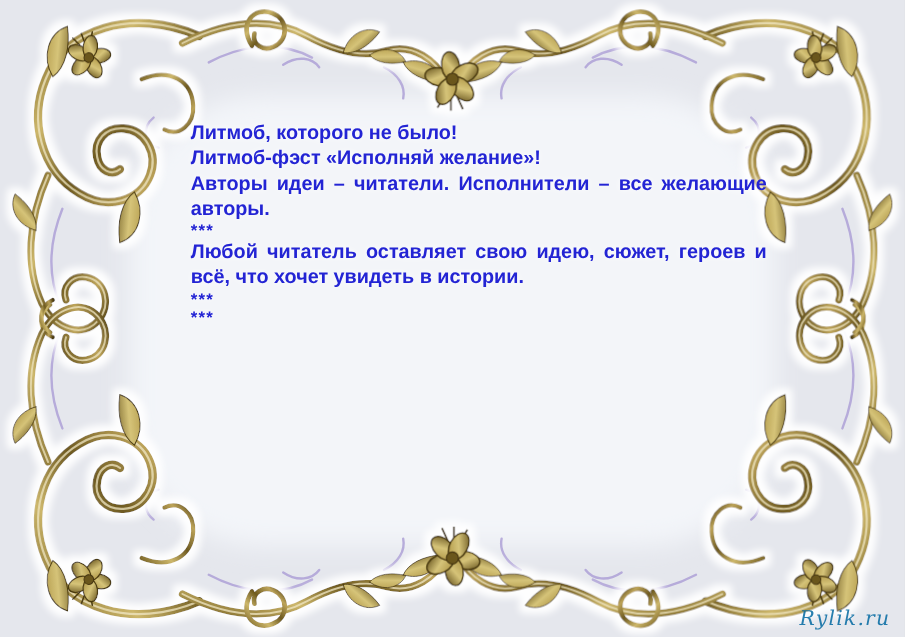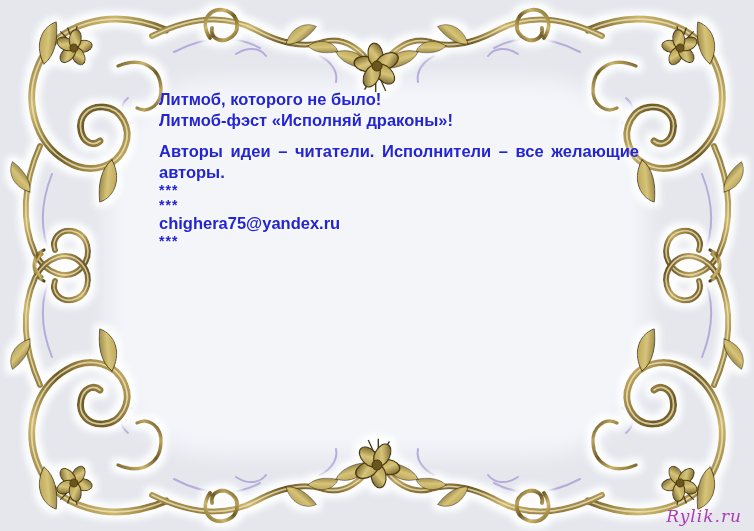--- a/index.html
+++ b/index.html
@@ -5,32 +5,32 @@
   html,body{margin:0;padding:0;background:#d8dade;}
   .canvas{
     position:relative;
     width:754px;height:531px;
     background:#e5e7ed;
     overflow:hidden;
     font-family:"Liberation Sans", sans-serif;
   }
   .frame-svg{position:absolute;left:0;top:0;width:754px;height:531px;}
   .text-block{
-    position:absolute;left:159px;top:89px;width:480px;
+    position:absolute;left:159px;top:101px;width:480px;
     font-weight:bold;font-size:16.5px;line-height:21px;
     color:#2324d4;
     text-shadow:0 0 6px rgba(255,255,255,.9);
   }
   .text-block p{margin:0;}
-  .text-block p.justify{text-align:justify;margin-top:10px;}
+  .text-block p.justify{text-align:justify;}
   .text-block p.sep{font-size:14px;line-height:15px;letter-spacing:1px;}
   .watermark{
     position:absolute;right:12px;bottom:5px;
     font-family:"DejaVu Serif", serif;font-style:italic;
-    font-size:17px;color:#a21caf;opacity:.85;
+    font-size:17px;color:#0369a1;opacity:.85;
     letter-spacing:1px;
   }
 </style>
 </head>
 <body>
 
 <div class="canvas">
 
   <svg class="frame-svg" viewBox="0 0 754 531" aria-hidden="true">
     <defs>
@@ -123,22 +123,22 @@
       <use href="#quad" transform="translate(754 0) scale(-1 1)"></use>
       <use href="#quad" transform="translate(0 531) scale(1 -1)"></use>
       <use href="#quad" transform="translate(754 531) scale(-1 -1)"></use>
       <use href="#flower" transform="translate(377 66) scale(1.25) rotate(180)"></use>
       <use href="#flower" transform="translate(377 465) scale(1.25)"></use>
     </g>
   </svg>
 
   <div class="text-block">
     <p>Литмоб, которого не было!</p>
-    <p>Литмоб-фэст «Исполняй драконы»!</p>
+    <p>Литмоб-фэст «Исполняй желание»!</p>
     <p class="justify">Авторы идеи – читатели. Исполнители – все желающие авторы.</p>
     <p class="sep">***</p>
+    <p class="justify">Любой читатель оставляет свою идею, сюжет, героев и всё, что хочет увидеть в истории.</p>
     <p class="sep">***</p>
-    <p>chighera75@yandex.ru</p>
     <p class="sep">***</p>
   </div>
 
   <div class="watermark">Rylik.ru</div>
 </div>
 
 </body></html>

